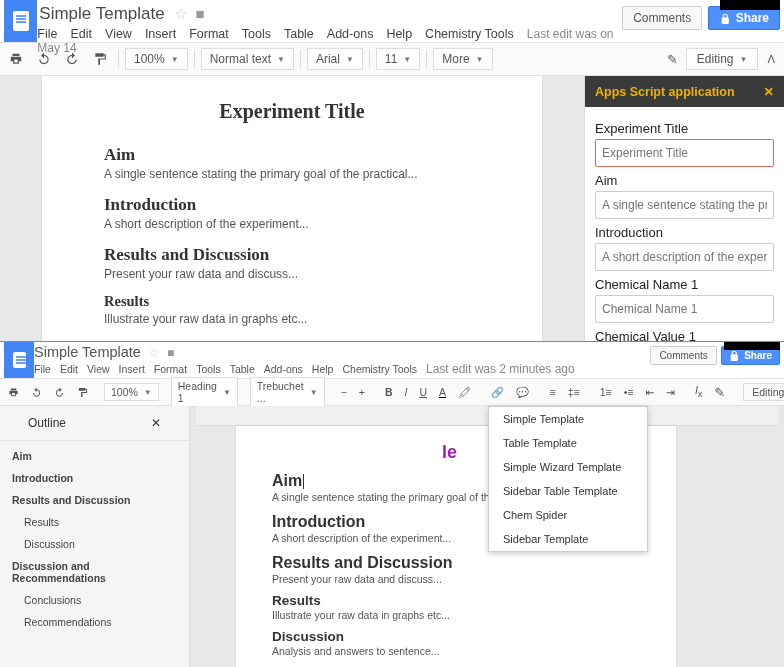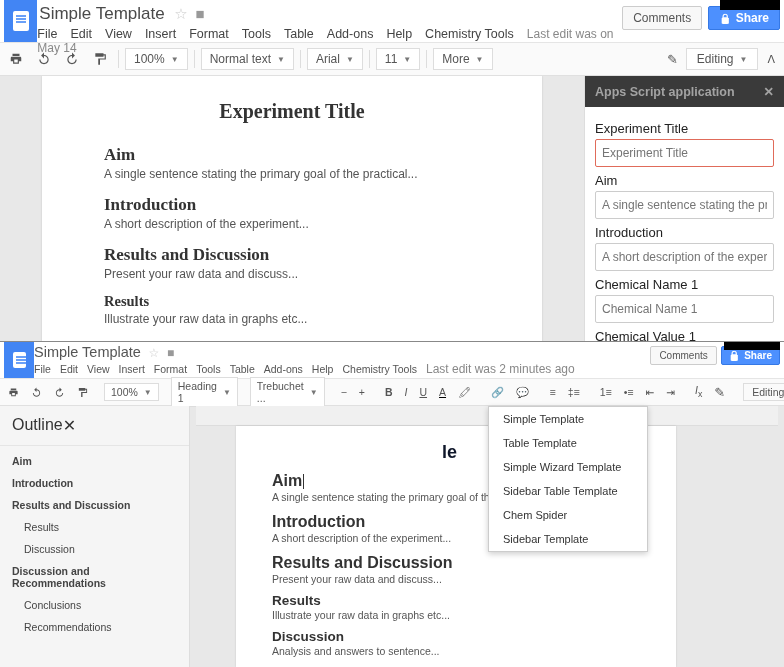--- a/index.html
+++ b/index.html
@@ -39,21 +39,21 @@
   
   .workspace1{ display:flex; height:265px;}
   .doc-area1{ flex:1; background:#e8e8e8; padding:0 12px; overflow:hidden;}
   .page1{ background:#fff; margin:0 auto; width:500px; padding:24px 62px; min-height:400px; box-shadow:0 0 2px rgba(0,0,0,.15);}
   .page1 .heading-title{ text-align:center; font-family:Georgia,serif; font-size:20px; font-weight:bold; margin-bottom:22px;}
   .page1 h2{ font-family:Georgia,serif; font-size:17px; margin-top:14px;}
   .page1 h3{ font-family:Georgia,serif; font-size:14.5px; margin-top:12px;}
   .page1 p{ font-size:12px; color:#555; margin-top:2px;}
   
   .sidebar-app{ width:200px; background:#fff; border-left:1px solid #ddd;}
-  .sidebar-head{ background:#3a3a3a; color:#a3a3a3; font-size:12.5px; font-weight:bold; padding:8px 10px; display:flex; align-items:center; justify-content:space-between;}
+  .sidebar-head{ background:#3a3a3a; color:#eab308; font-size:12.5px; font-weight:bold; padding:8px 10px; display:flex; align-items:center; justify-content:space-between;}
   .sidebar-body{ padding:8px 10px; font-size:12.5px;}
   .sb-label{ font-weight:normal; font-size:13px; color:#222; margin-top:6px; display:block;}
   .sb-input{ width:100%; border:1px solid #ccc; border-radius:2px; padding:6px 6px; font-size:12px; color:#999; margin-top:3px;}
   .sb-input.hl{ border-color:#e06b5a;}
   
   
   .logo2 { width: 30px; height: 36px; background: #4285f4; float:left; display:flex;align-items:center;justify-content:center;}
   .logo2 .logo-inner{width:13px;height:16px;}
   .titlebar2{ height:36px; padding-left:4px; display:flex; align-items:flex-start;}
   .title-wrap2{ padding-top:2px;}
@@ -63,38 +63,38 @@
   .toolbar2{ height:28px; font-size:10.5px; padding:0 4px;}
   .toolbar2 .tcombo{ padding:2px 6px;}
   .toolbar2 .tbtn{ padding:2px 4px;}
   .title-right2{ margin-left:auto; display:flex; gap:4px; padding-top:4px; padding-right:4px;}
   .comments-btn2{ background:#f8f8f8;border:1px solid #ccc;border-radius:2px;font-size:10px;padding:3px 8px;color:#555;}
   .share-btn2{ background:#4d90fe;color:#fff;border:1px solid #3578e5;border-radius:2px;font-size:10px;font-weight:bold;padding:3px 7px;display:flex;align-items:center;gap:3px;}
   .editing-pill2{border:1px solid #ddd;padding:2px 8px;display:flex;align-items:center;gap:4px;margin-left:14px;font-size:10.5px;}
   
   .workspace2{ display:flex; height:262px; background:#e8e8e8;}
   .outline{ width:190px; background:#f5f5f5; border-right:1px solid #ddd; font-size:10.5px; padding-bottom:6px; overflow:hidden;}
-  .outline-head{ padding:10px 12px; display:flex; justify-content:flex-start; border-bottom:1px solid #e5e5e5; font-size:16px; color:#333;}
+  .outline-head{ padding:10px 28px; display:flex; justify-content:space-between; border-bottom:1px solid #e5e5e5; font-size:12px; color:#333;}
   .outline ul{ list-style:none; padding:4px 0;}
   .outline li{ padding:5px 12px; color:#444; cursor:default;}
   .outline li.l1{ font-weight:bold;}
   .outline li.l2{ padding-left:24px; font-weight:normal;}
   
   .doc-area2{ flex:1; position:relative; padding:0 6px;}
   .ruler{ height:20px; background:#f0f0f0; border-bottom:1px solid #ddd;}
   .page2{ background:#fff; margin:0 40px; width:440px; padding:36px 36px 10px; min-height:240px; box-shadow:0 0 2px rgba(0,0,0,.15);}
   .page2 h2{ font-family:"Trebuchet MS",sans-serif; font-size:16px; margin-top:10px;}
   .page2 h3{ font-family:"Trebuchet MS",sans-serif; font-size:13.5px; margin-top:8px;}
   .page2 p{ font-size:10.5px; color:#555; margin-top:1px;}
   
   .dropdown{ position:absolute; left:298px; top:0; background:#fff; border:1px solid #ccc; box-shadow:0 2px 6px rgba(0,0,0,.2); z-index:10; font-size:11px; min-width:160px;}
   .dropdown div{ padding:6px 14px; color:#333;}
   
   .blackbar2{ width:56px;height:8px;background:#000;position:absolute;right:4px;top:0;}
-  .half-title{position:absolute; left:252px; top:36px; font-family:"Trebuchet MS",sans-serif; font-size:18px; font-weight:bold; color:#0f172a;}
+  .half-title{position:absolute; left:252px; top:36px; font-family:"Trebuchet MS",sans-serif; font-size:18px; font-weight:bold; color:#a21caf;}
   .cursor-line::after{content:"";display:inline-block;width:1px;height:15px;background:#333;vertical-align:middle;margin-left:1px;}
   
   svg.ic{width:14px;height:14px;fill:#555;vertical-align:middle;}
   svg.ic-sm{width:11px;height:11px;}
 </style>
 </head>
 <body>
 
 <div class="shot shot1">
   <div class="blackbar"></div>

